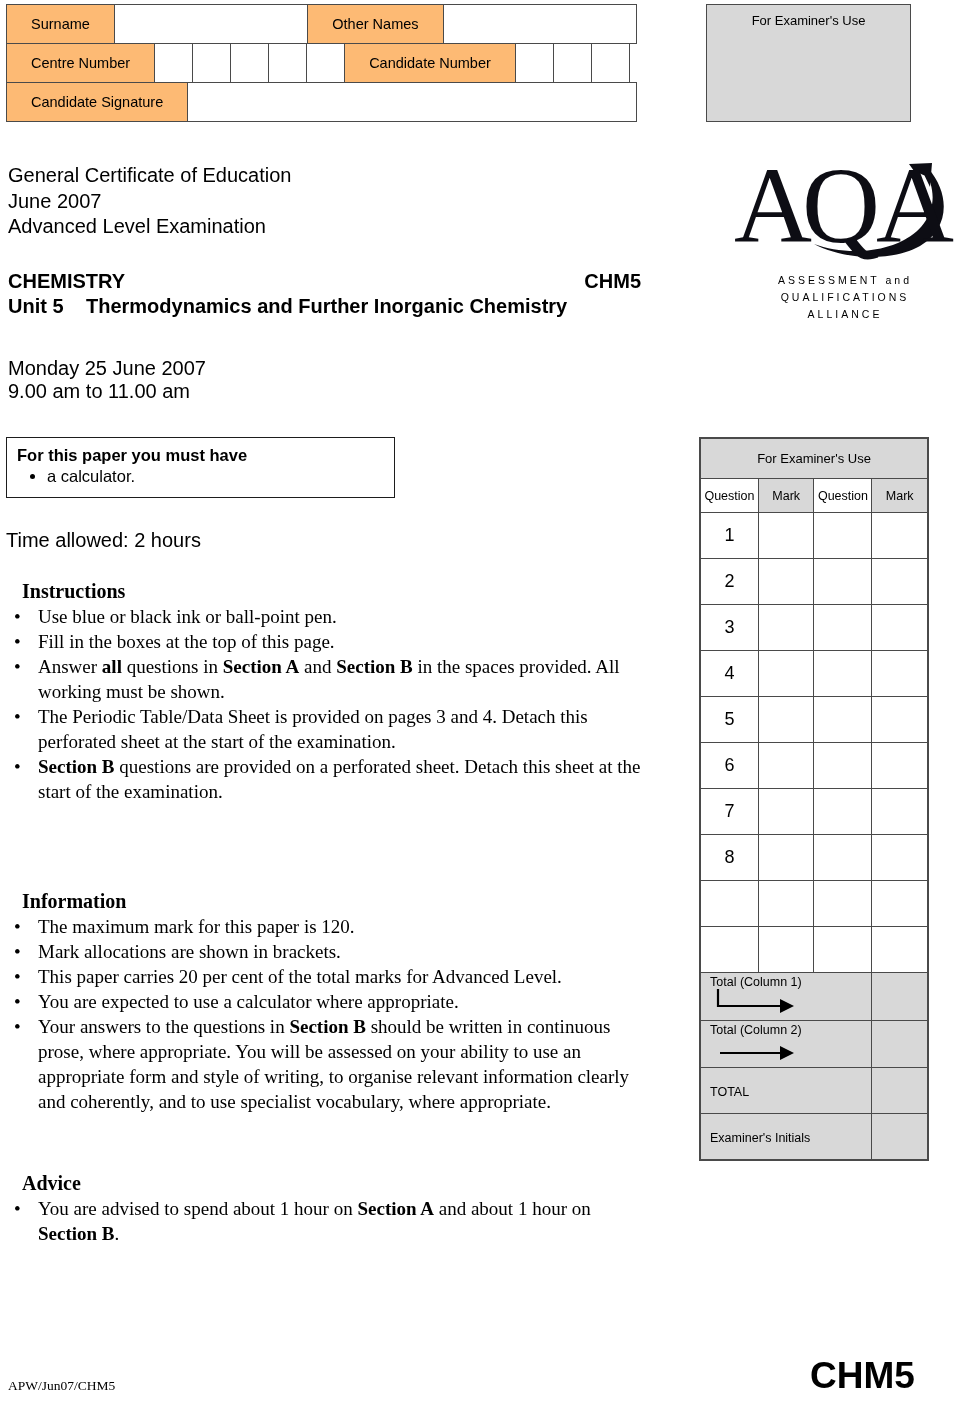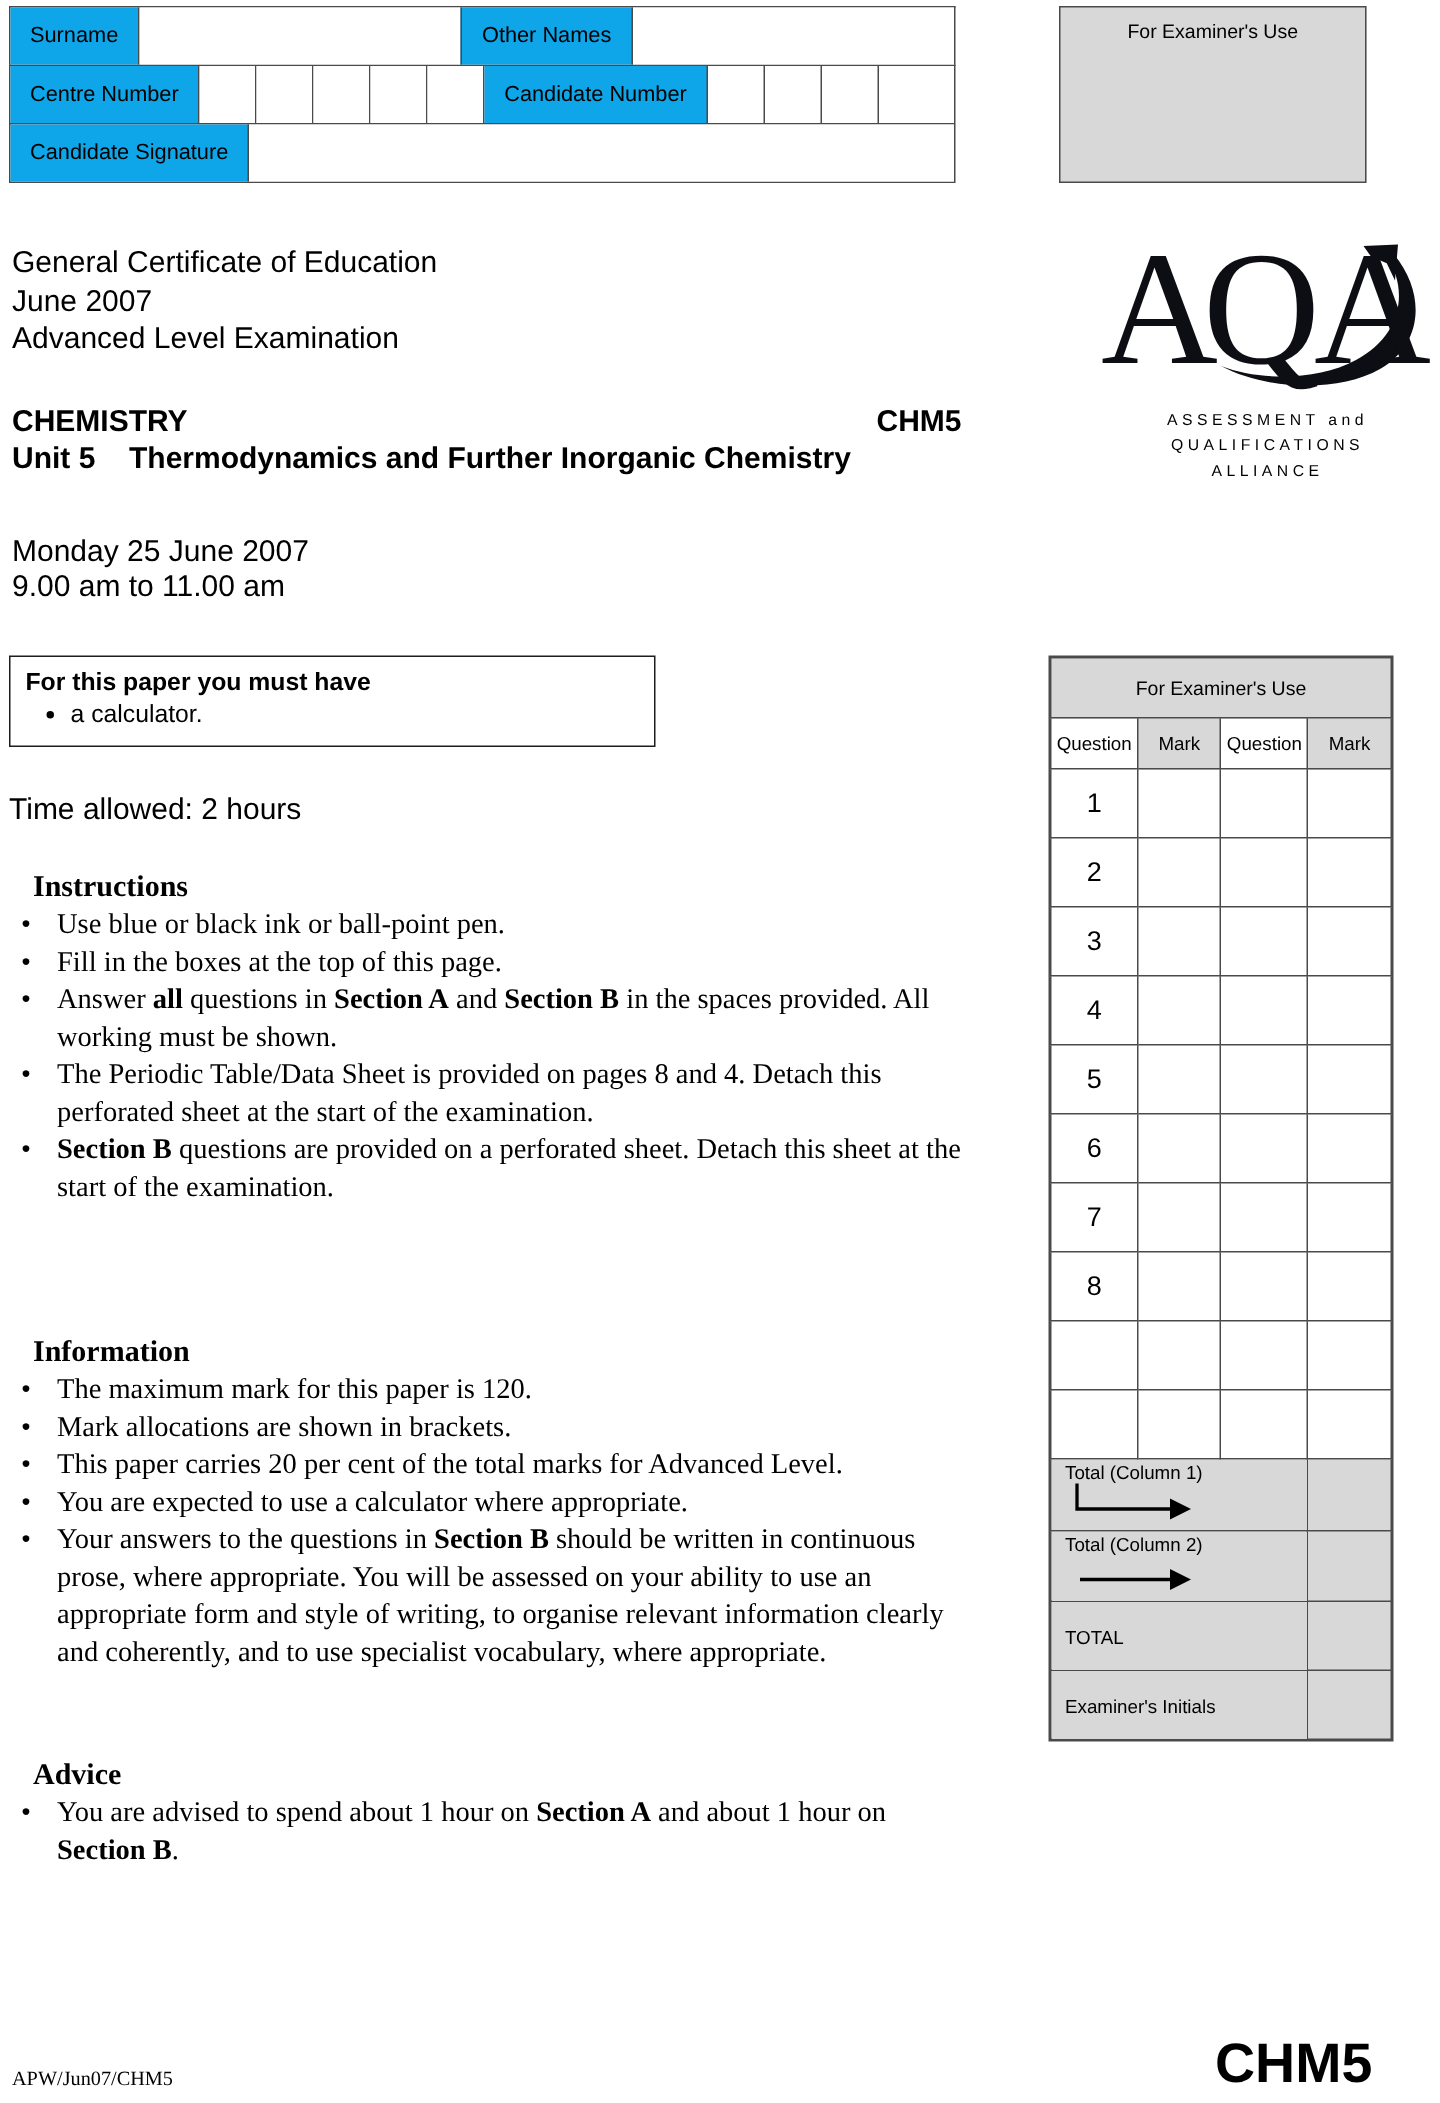--- a/index.html
+++ b/index.html
@@ -17,24 +17,24 @@
   
   #candidate-grid {
     position: absolute;
     left: 6px;
     top: 4px;
     width: 631px;
   }
   .cg-row { display: flex; border: 1.5px solid #4a4a4a; border-bottom: none; }
   .cg-row:last-child { border-bottom: 1.5px solid #4a4a4a; }
   .cg-lab {
-    background: #0ea5e9;
+    background: #fdba74;
     border-right: 1.5px solid #4a4a4a;
     font-size: 14.5px;
-    padding: 0 13px;
+    padding: 0 24px;
     display: flex;
     align-items: center;
     height: 38px;
     white-space: nowrap;
   }
   .cg-open { flex: 1 1 auto; background: #ffffff; height: 38px; }
   .cg-cell {
     width: 38px;
     background: #ffffff;
     border-right: 1.5px solid #4a4a4a;
@@ -100,21 +100,21 @@
     letter-spacing: 3px;
     line-height: 17px;
     margin-left: 6px;
   }
 
   
   #must-have-box {
     position: absolute;
     left: 6px;
     top: 437px;
-    width: 431px;
+    width: 389px;
     border: 1.5px solid #1d1d1d;
     padding: 8px 0 10px 10px;
   }
   #must-have-title { font-weight: bold; font-size: 16.5px; }
   #must-have-list { margin: 0 0 0 0; padding-left: 30px; }
   #must-have-list li { font-size: 16.5px; line-height: 22px; }
 
   
   #time-allowed {
     position: absolute; left: 6px; top: 529px;
@@ -274,21 +274,21 @@
 </div>
 
 <div id="time-allowed">Time allowed: 2 hours</div>
 
 <div id="instructions-sec">
   <div class="sec-head">Instructions</div>
   <ul class="ul-serif" id="instructions-list">
       <li>Use blue or black ink or ball-point pen.</li>
       <li>Fill in the boxes at the top of this page.</li>
       <li>Answer <b class="sb">all</b> questions in <b class="sb">Section A</b> and <b class="sb">Section B</b> in the spaces provided. All working must be shown.</li>
-      <li>The Periodic Table/Data Sheet is provided on pages 8 and 4.  Detach this perforated sheet at the start of the examination.</li>
+      <li>The Periodic Table/Data Sheet is provided on pages 3 and 4.  Detach this perforated sheet at the start of the examination.</li>
       <li><b class="sb">Section B</b> questions are provided on a perforated sheet.  Detach this sheet at the start of the examination.</li>
     </ul>
 </div>
 
 <div id="information-sec">
   <div class="sec-head">Information</div>
   <ul class="ul-serif" id="information-list">
       <li>The maximum mark for this paper is 120.</li>
       <li>Mark allocations are shown in brackets.</li>
       <li>This paper carries 20 per cent of the total marks for Advanced Level.</li>

